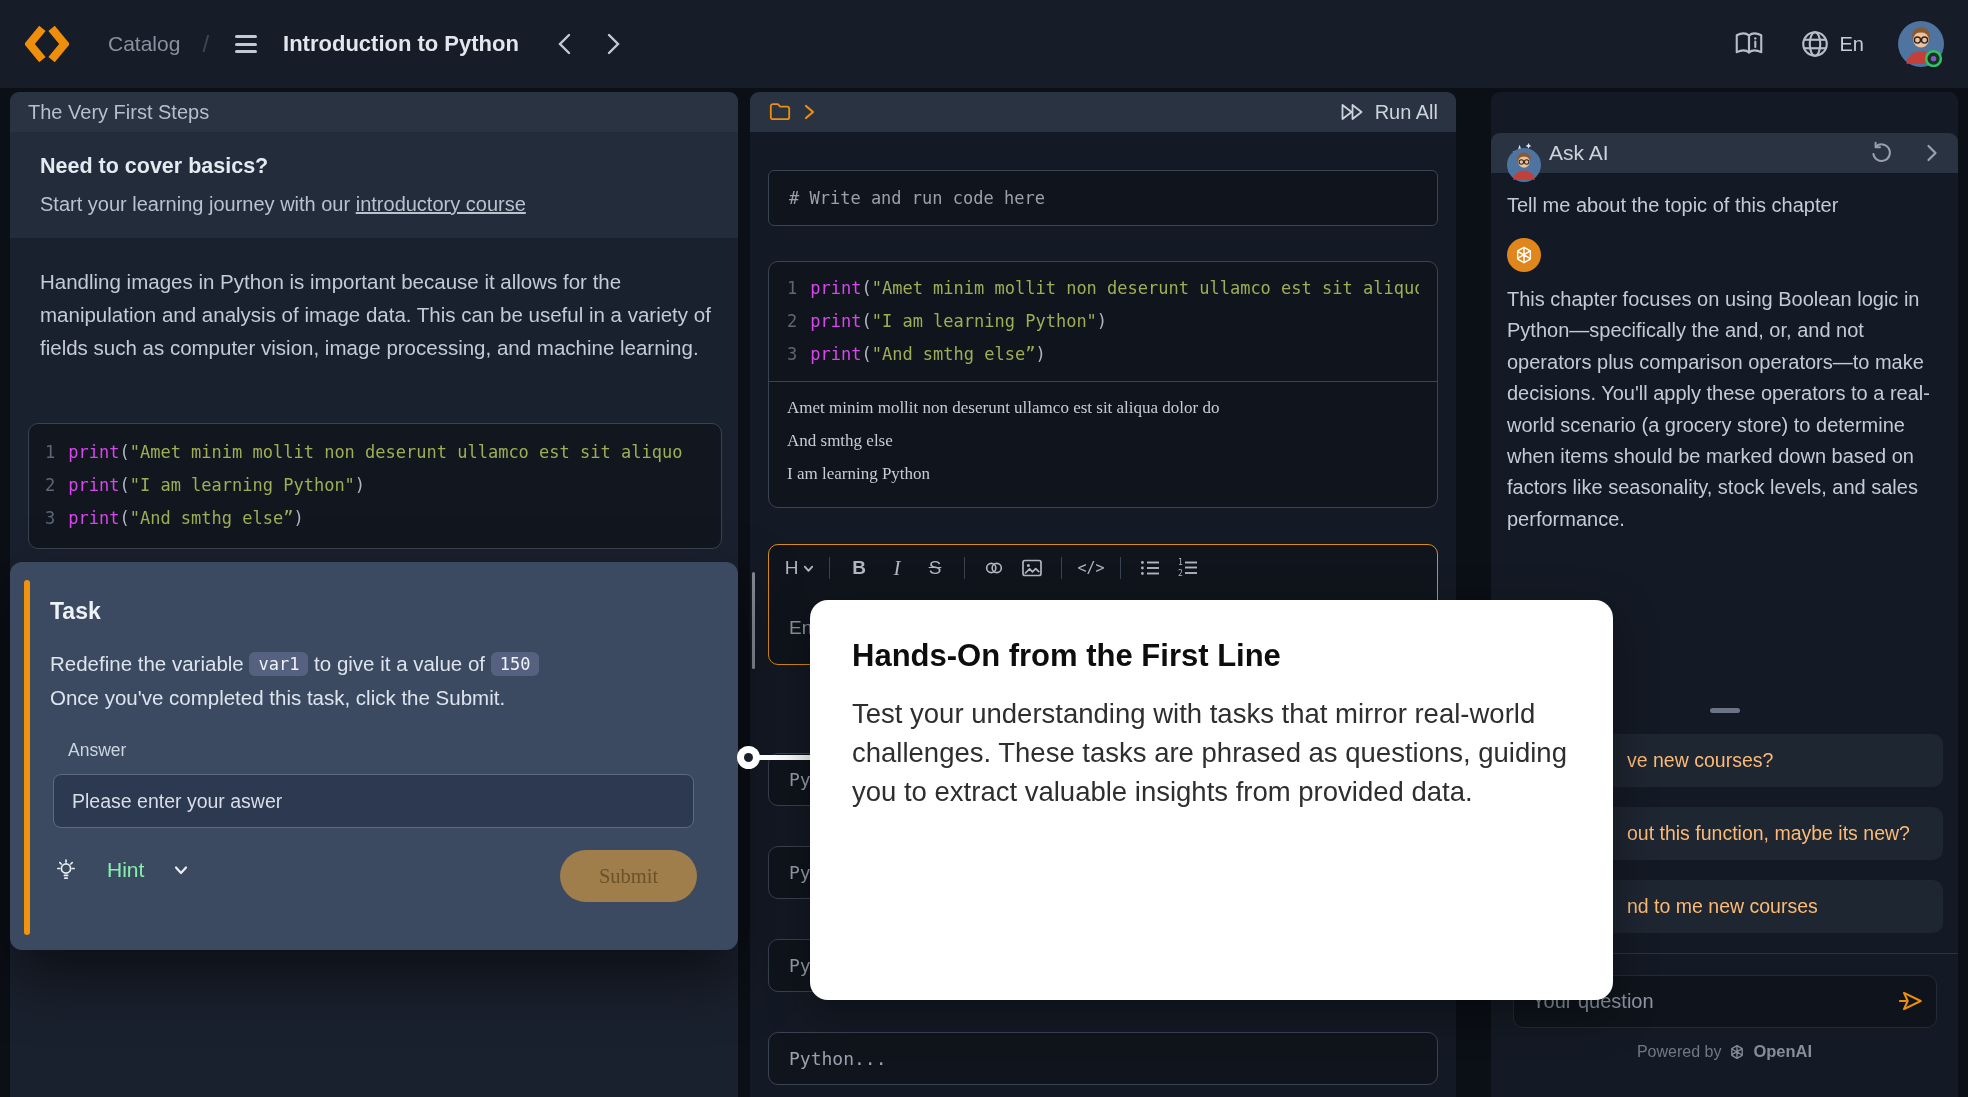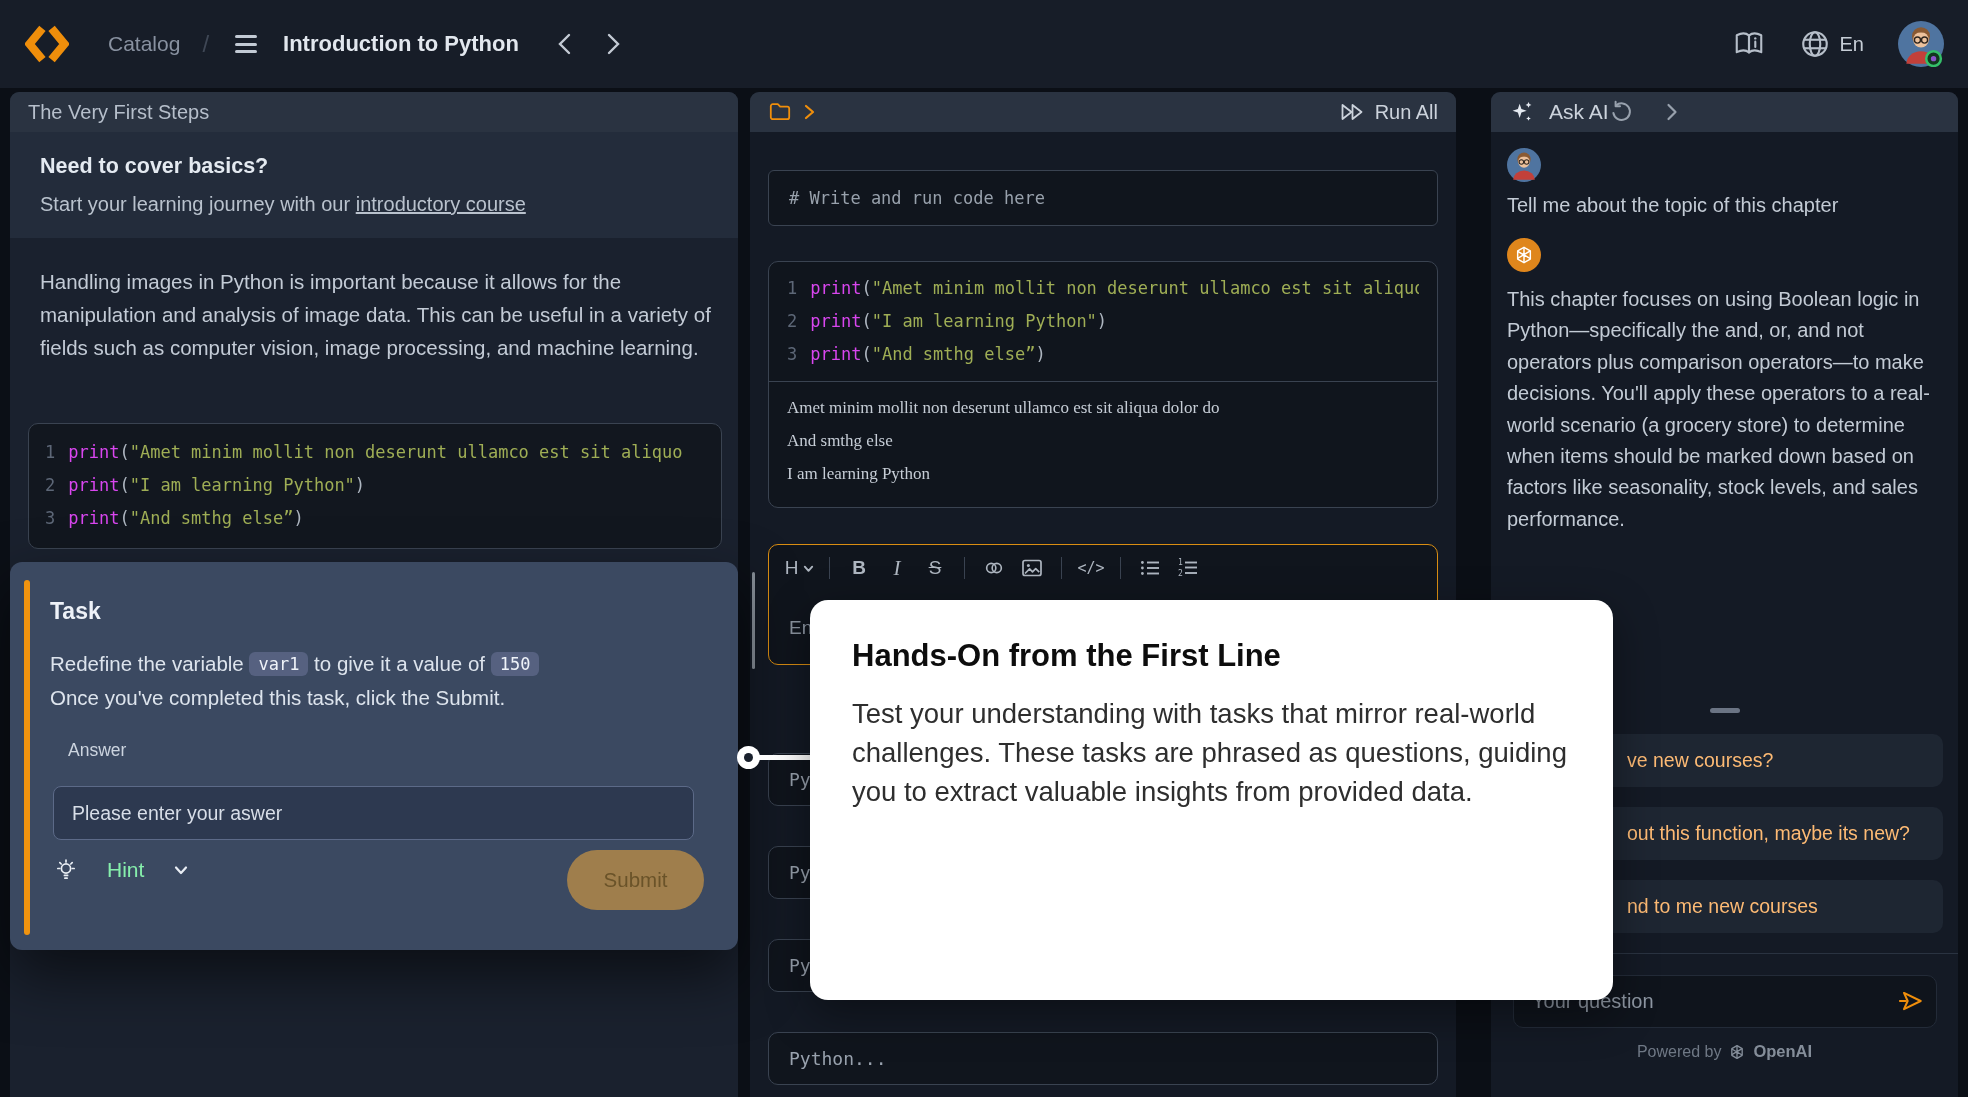--- a/index.html
+++ b/index.html
@@ -42,24 +42,24 @@
   .tk-str { color:#9fae55; }
 
   
   .task-card { position:absolute; left:0; top:470px; width:728px; height:388px; background:#3b4961; border-radius:12px; box-shadow:0 26px 60px rgba(0,0,0,.55); z-index:5; }
   .task-accent { position:absolute; left:14px; top:18px; width:6px; height:355px; background:#f0930f; border-radius:3px; }
   .task-title { position:absolute; left:40px; top:36px; color:#eef2f8; font-size:23px; font-weight:bold; }
   .task-l1 { position:absolute; left:40px; top:90px; width:660px; color:#dde4ed; font-size:20.5px; }
   .task-l2 { position:absolute; left:40px; top:124px; width:660px; color:#dde4ed; font-size:20.5px; }
   .chip { display:inline-block; background:#566180; color:#eef2f8; font-family:"DejaVu Sans Mono",monospace; font-size:17px; border-radius:6px; padding:2px 9px; transform:translateY(-1px); }
   .answer-label { position:absolute; left:58px; top:178px; color:#ccd4df; font-size:17.5px; }
-  .answer-input { position:absolute; left:43px; top:224px; width:641px; height:54px; background:#2d3950; border:1.5px solid #5c6a88; border-radius:8px; color:#e6ebf2; font-size:19.5px; padding:0 18px; outline:none; font-family:"Liberation Sans",sans-serif; }
+  .answer-input { position:absolute; left:43px; top:212px; width:641px; height:54px; background:#2d3950; border:1.5px solid #5c6a88; border-radius:8px; color:#e6ebf2; font-size:19.5px; padding:0 18px; outline:none; font-family:"Liberation Sans",sans-serif; }
   .answer-input::placeholder { color:#d8dee8; opacity:1; }
   .hint-btn { position:absolute; left:44px; top:296px; display:flex; align-items:center; gap:29px; background:none; border:none; color:#86efac; font-size:21px; cursor:pointer; font-family:"Liberation Sans",sans-serif;justify-content:flex-end; }
-  .submit-btn { position:absolute; right:34px; top:288px; width:137px; height:60px; border-radius:30px; background:#9f7e4c; color:#6a5329; border:none; font-size:20.5px; cursor:pointer; font-family:Liberation Sans, sans-serif; }
+  .submit-btn { position:absolute; right:41px; top:288px; width:137px; height:52px; border-radius:30px; background:#9f7e4c; color:#6a5329; border:none; font-size:20.5px; cursor:pointer; font-family:Liberation Serif, serif; }
 
   
   #mid-head { justify-content:space-between; }
   .mh-left { display:flex; align-items:center; gap:10px; }
   .run-all { display:flex; align-items:center; gap:10px; color:#ccd3dc; font-size:20px; cursor:pointer; }
   .mp-editor { position:absolute; left:18px; top:78px; width:670px; height:56px; background:#10151d; border:1px solid #3a4351; border-radius:6px; display:flex; align-items:center; padding:0 20px; color:#98a1ac; font-family:"DejaVu Sans Mono",monospace; font-size:17px; cursor:text; }
   .mp-cell { position:absolute; left:18px; top:169px; width:670px; height:247px; background:#10151d; border:1px solid #3a4351; border-radius:10px; overflow:hidden; }
   .cell-code { padding:10px 18px; border-bottom:1px solid #3a4351; font-family:"DejaVu Sans Mono",monospace; font-size:17px; }
   .cell-output { padding:9px 18px; font-family:Liberation Serif, serif; font-size:17px; }
   .out-line { color:#c6cdd6; line-height:33px; white-space:nowrap; overflow:hidden; }
@@ -69,21 +69,21 @@
   .tbtn.b { font-weight:bold; }
   .tbtn.i { font-style:italic; font-family:"Liberation Serif",serif; font-size:21px; }
   .tbtn.s { text-decoration:line-through; }
   .tbtn.code { font-family:"DejaVu Sans Mono",monospace; font-size:15px; }
   .tsep { width:1px; height:22px; background:#3a4351; margin:0 8px; }
   .mp-text-placeholder { position:absolute; left:20px; top:72px; color:#8c95a1; font-size:19px; }
   .mp-scrollline { position:absolute; left:752px; top:572px; width:3px; height:97px; background:#9aa3ad; border-radius:2px; opacity:.85; z-index:2; }
   .py-block { position:absolute; left:18px; width:670px; height:53px; background:#10151d; border:1px solid #3a4351; border-radius:10px; display:flex; align-items:center; padding:0 20px; color:#99a2ae; font-family:"DejaVu Sans Mono",monospace; font-size:18px; cursor:text; }
 
   
-  #ai-head { justify-content:flex-start; }
+  #ai-head { justify-content:space-between;margin-top:41px; }
   .ai-head-left { display:flex; align-items:center; gap:14px; color:#ccd3dc; font-size:21px; }
   .ai-head-right { display:flex; align-items:center; gap:30px; }
   .icon-btn { background:none; border:none; cursor:pointer; display:flex; align-items:center; }
   .ai-avatar { position:absolute; left:16px; top:56px; width:34px; height:34px; border-radius:50%; }
   .ai-usermsg { position:absolute; left:16px; top:102px; width:436px; color:#c3cbd5; font-size:20px; }
   .openai-avatar { position:absolute; left:16px; top:146px; width:34px; height:34px; border-radius:50%; background:#df861c; display:flex; align-items:center; justify-content:center; }
   .ai-response { position:absolute; left:16px; top:192px; width:438px; color:#c3cbd5; font-size:20px; line-height:1.57; }
   .drag-pill { position:absolute; left:50%; transform:translateX(-50%); top:616px; width:30px; height:5px; background:#6b7484; border-radius:3px; cursor:row-resize; }
   .sug-btn { position:absolute; left:14px; width:438px; height:53px; background:#1e2632; border:none; border-radius:10px; color:#fdba74; font-size:19.5px; text-align:left; padding-left:122px; cursor:pointer; font-family:"Liberation Sans",sans-serif; }
   .ai-bottom { position:absolute; left:0; top:861px; width:467px; height:144px; border-top:1px solid #2a3341; }

